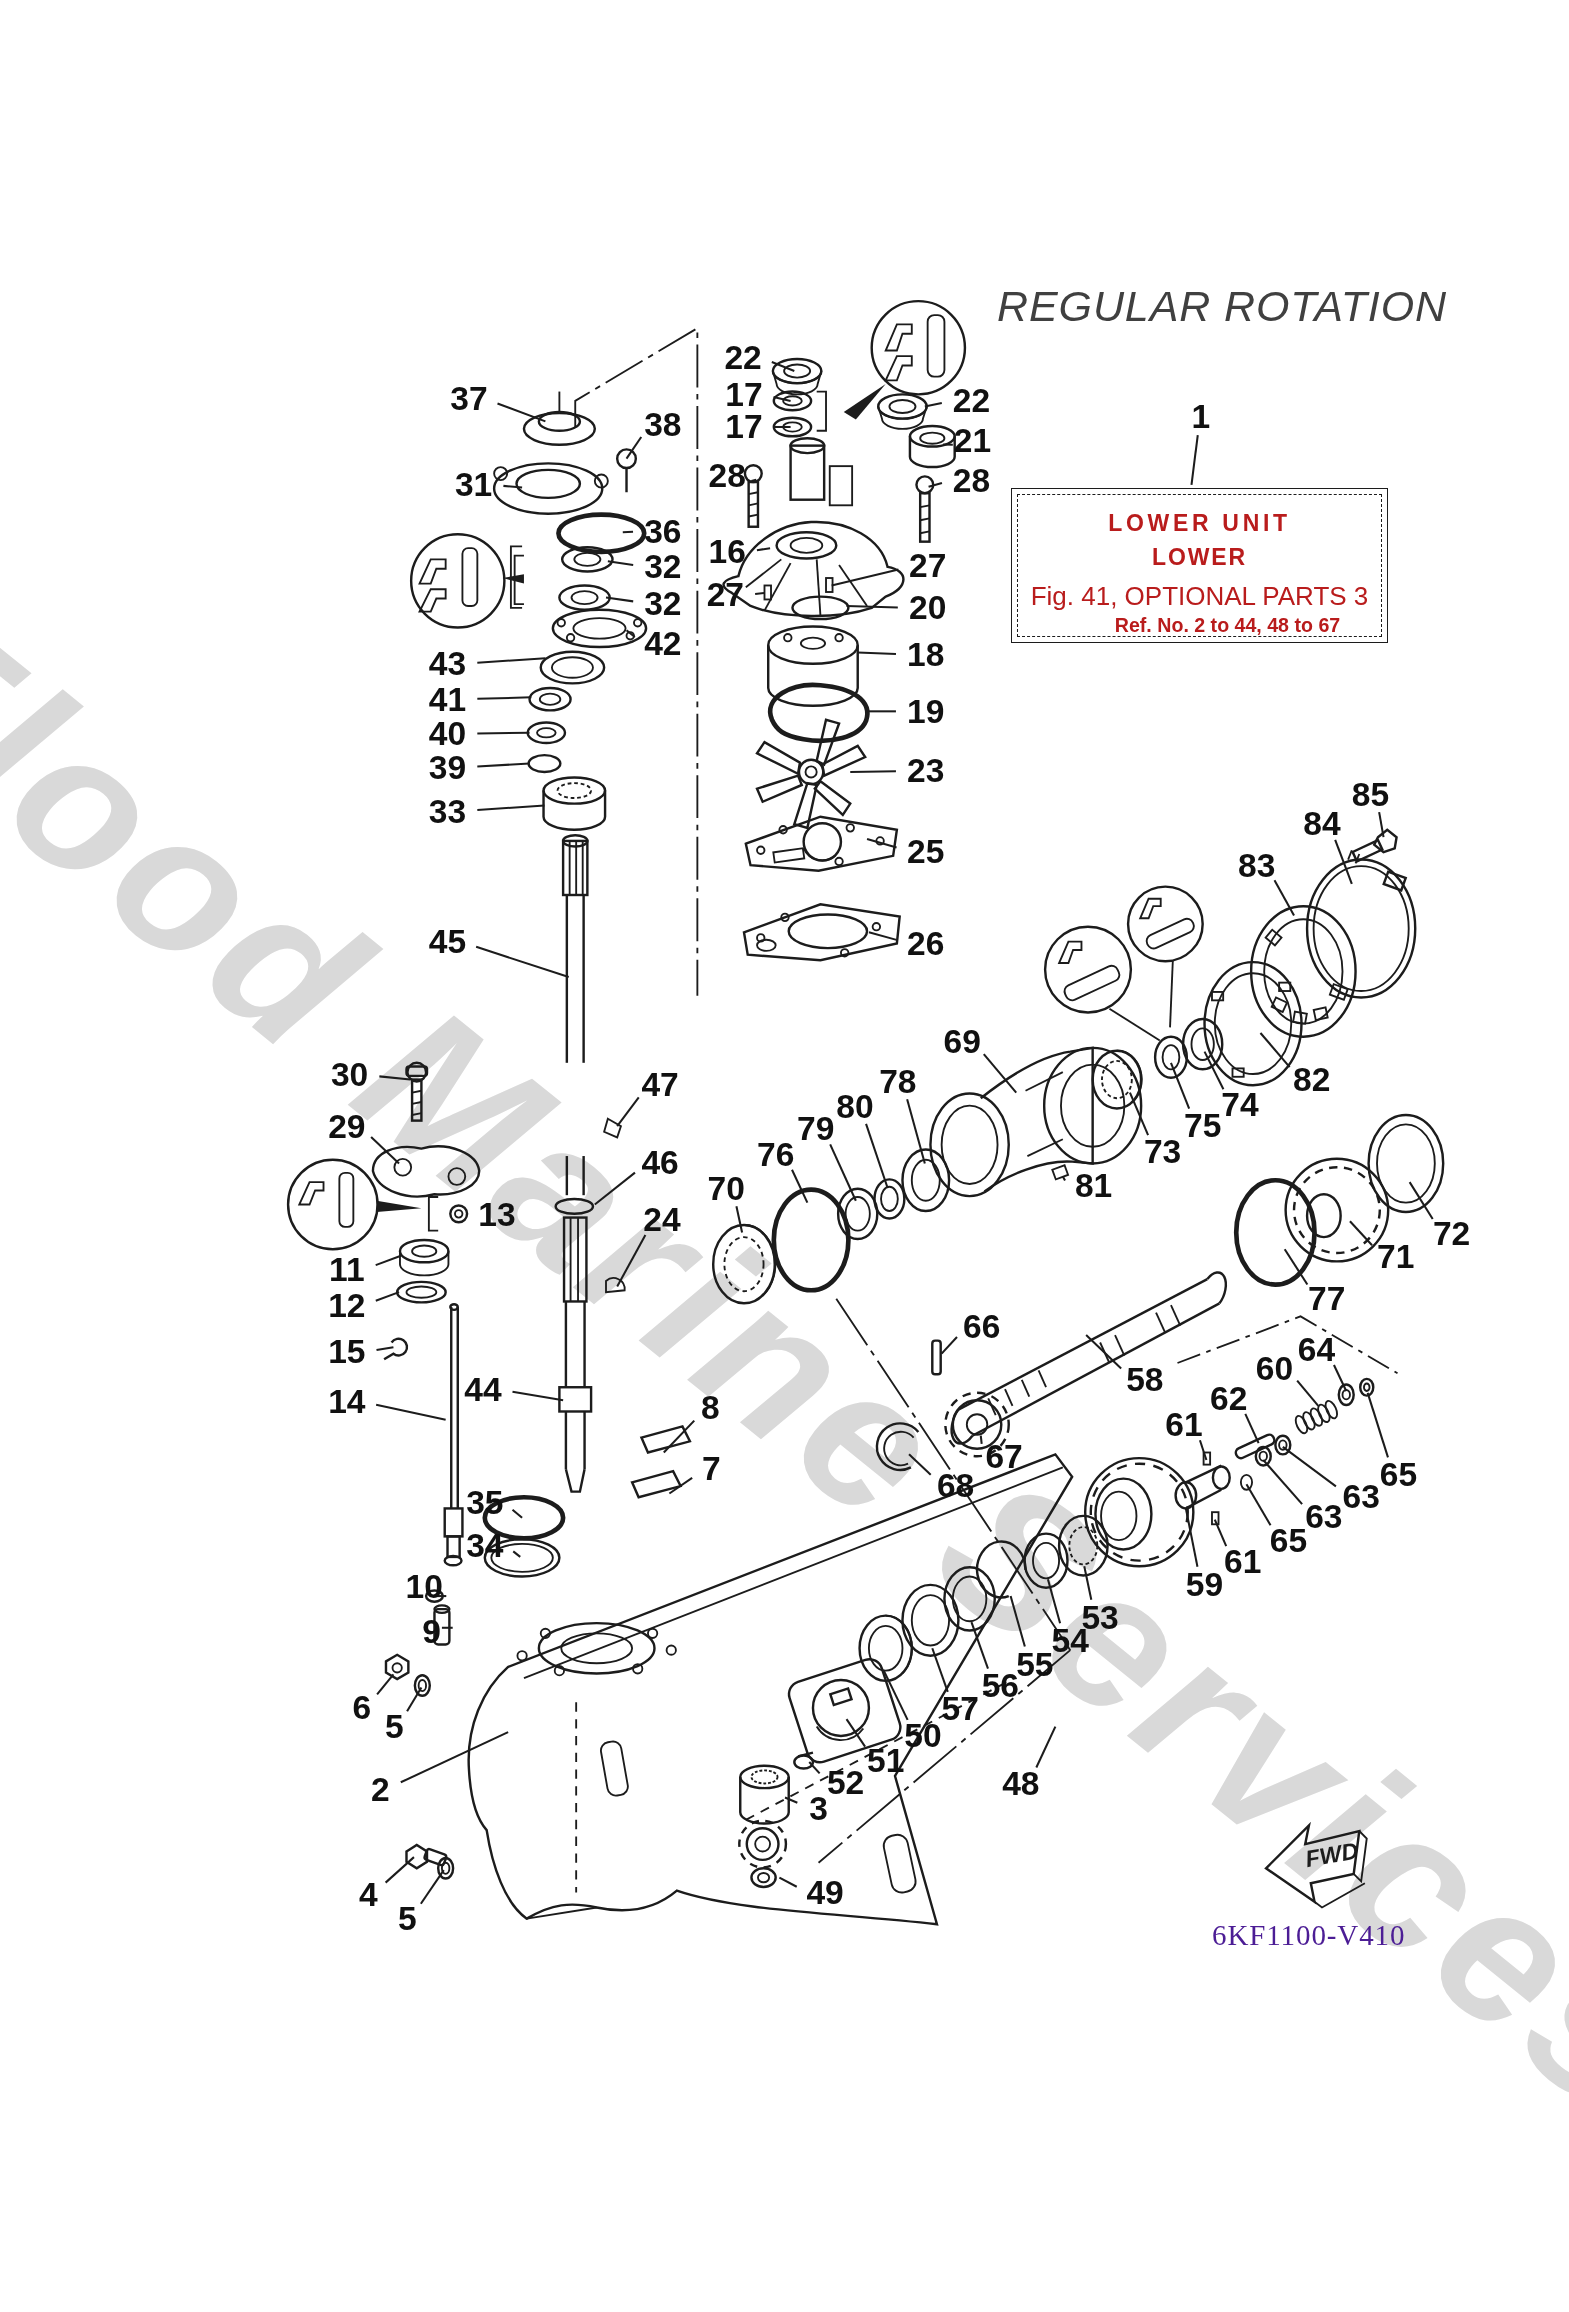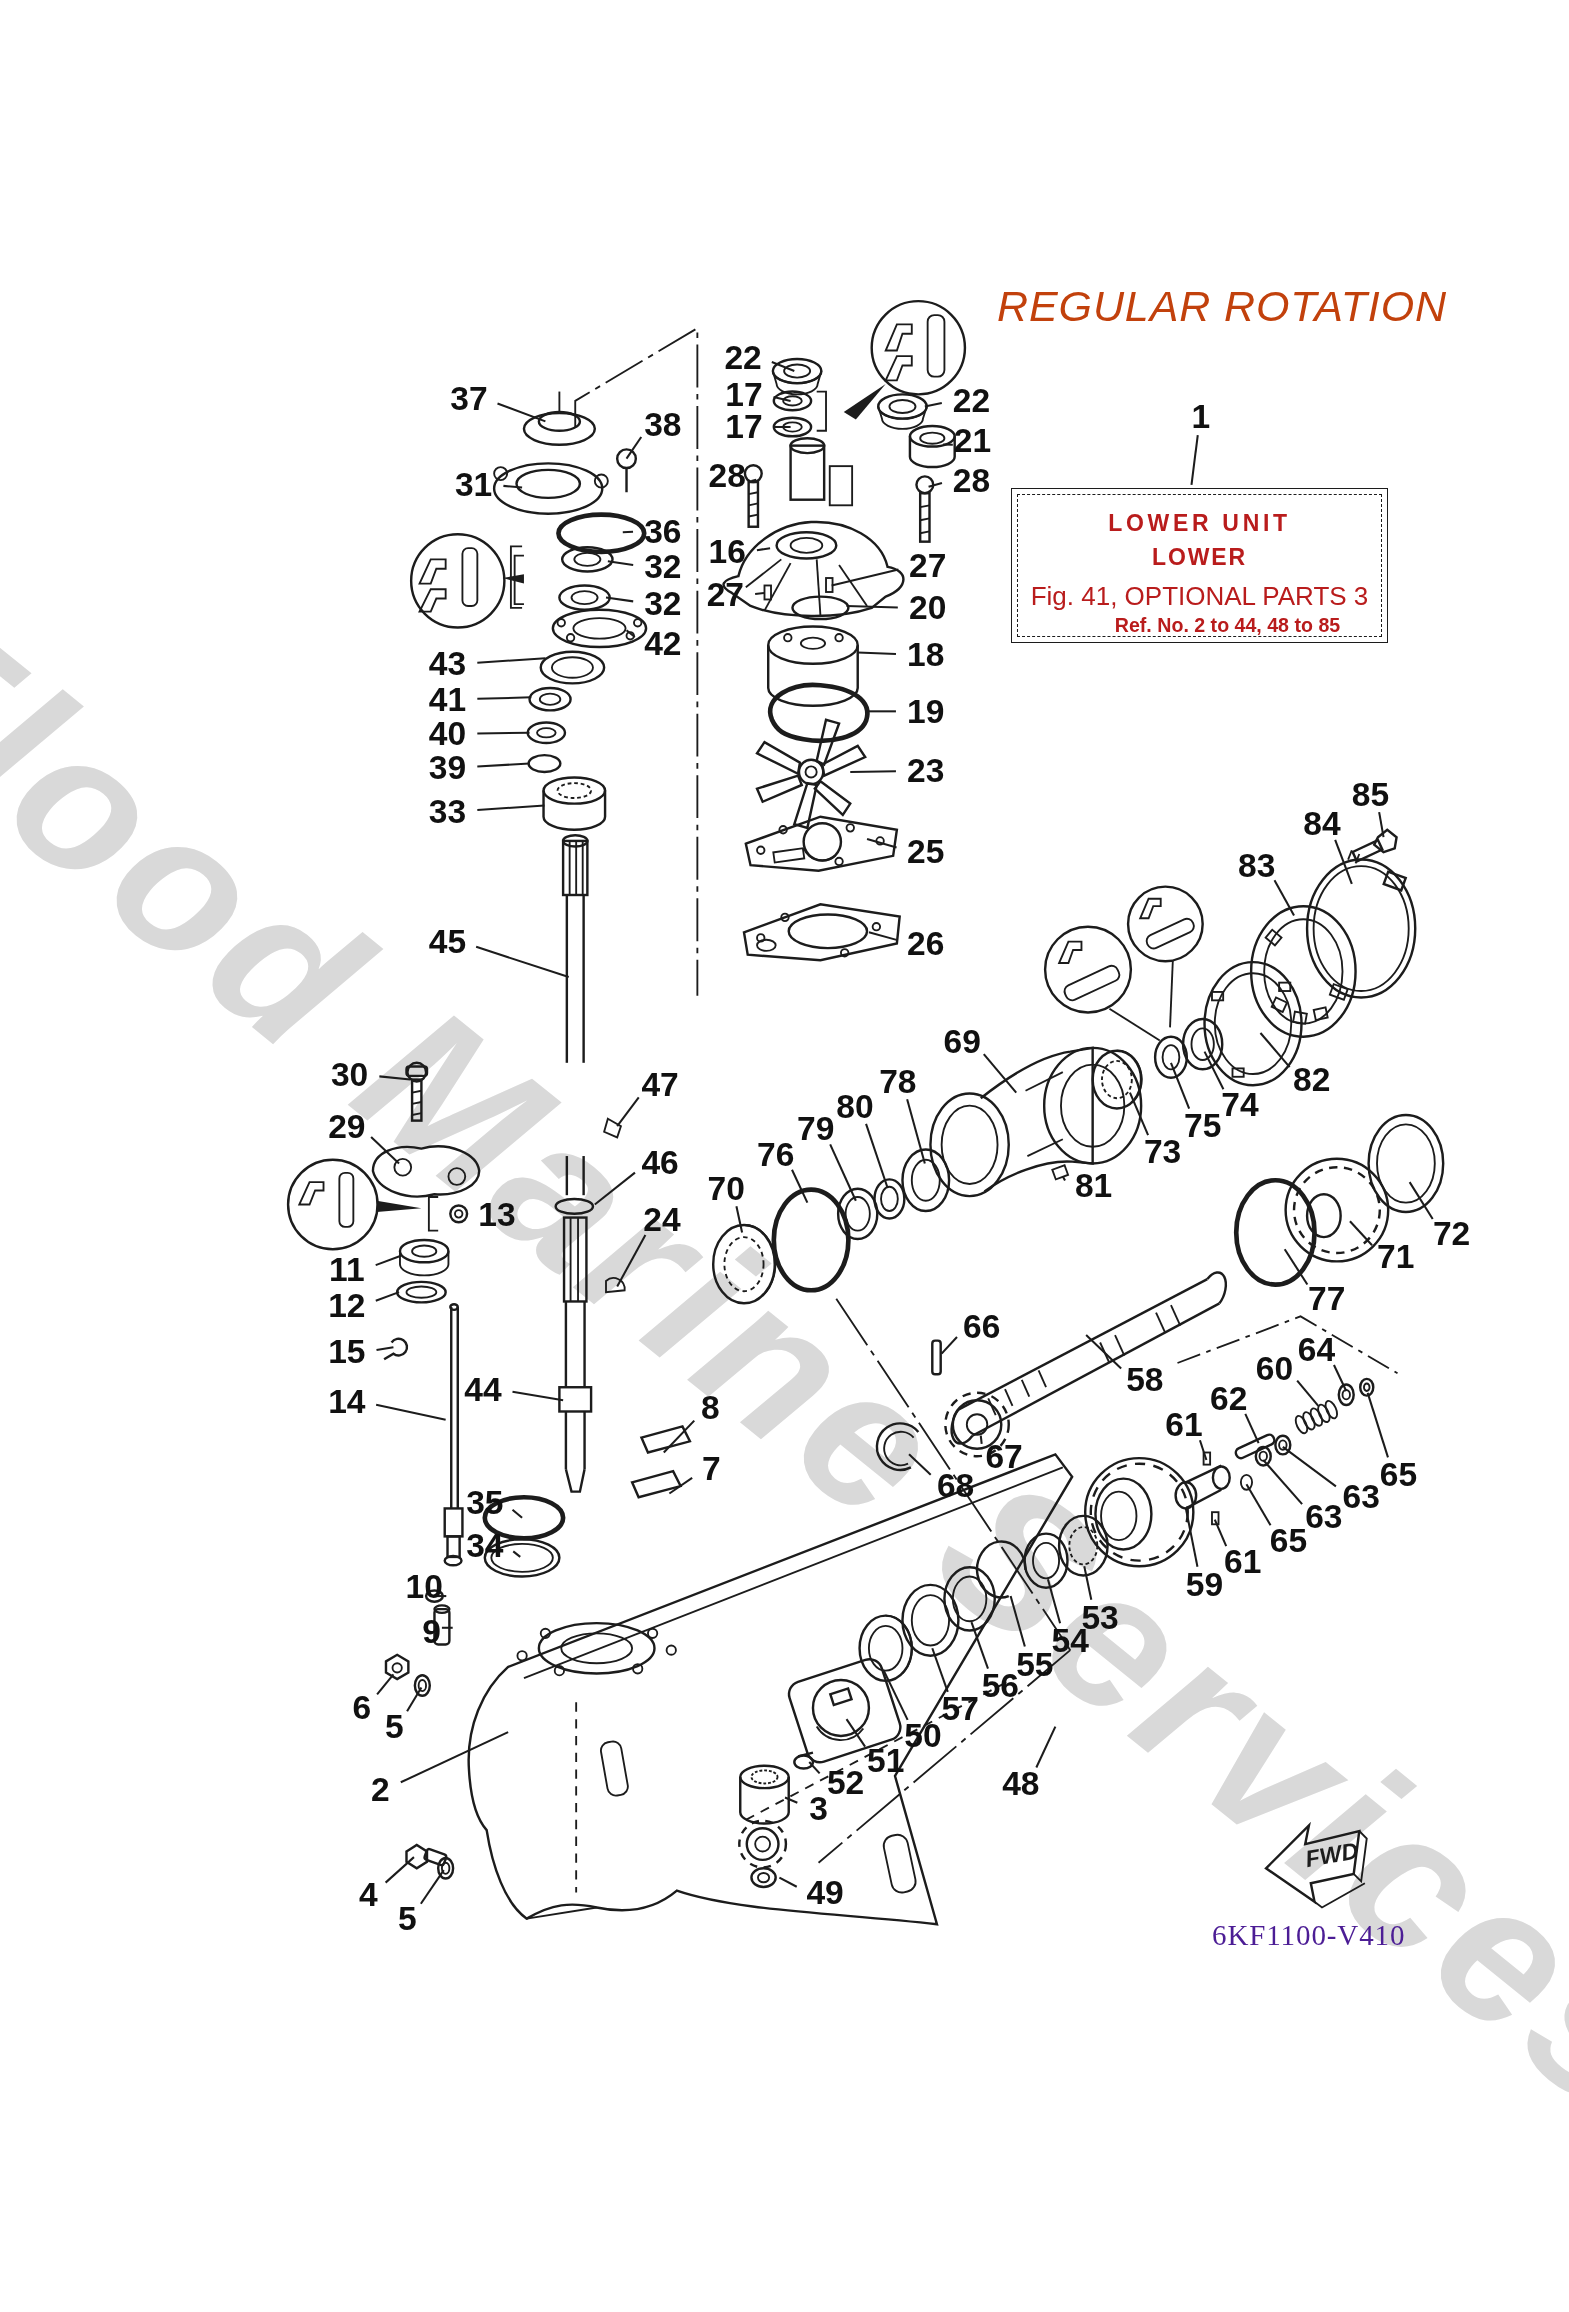--- a/index.html
+++ b/index.html
@@ -6,21 +6,21 @@
   .page{position:relative;width:1570px;height:2313px;background:#ffffff;overflow:hidden;
         font-family:"Liberation Sans",sans-serif;}
   .watermark{position:absolute;left:-37px;top:559px;font-size:198px;font-weight:bold;font-style:italic;
         color:#d9d9d9;white-space:nowrap;transform:rotate(39deg);transform-origin:0 0;
         letter-spacing:7.5px;z-index:1;user-select:none;}
   .art{position:absolute;left:0;top:0;z-index:2;}
   .art .ln{stroke:#1c1c1c;fill:none;stroke-width:2.6;}
   .art .thin{stroke:#1c1c1c;fill:none;stroke-width:2;}
   .art .thick{stroke:#1c1c1c;fill:none;stroke-width:5;}
   .title{position:absolute;left:997px;top:282px;width:401px;z-index:3;
-        font-size:43px;font-style:italic;font-weight:500;color:#c2410c;letter-spacing:0.9px;white-space:nowrap;}
+        font-size:43px;font-style:italic;font-weight:500;color:#404040;letter-spacing:0.9px;white-space:nowrap;}
   .infobox{position:absolute;left:1011px;top:488px;width:377px;height:155px;z-index:3;
         border:1.9px solid #1c1c1c;box-sizing:border-box;}
   .infobox .inner{position:absolute;left:4.7px;top:4.7px;right:4.7px;bottom:4.7px;border:0.9px dashed #1c1c1c;
         text-align:center;color:#b91c1c;}
   .ib1{font-size:23px;font-weight:bold;letter-spacing:3.7px;margin-top:15px;}
   .ib2{font-size:23px;font-weight:bold;letter-spacing:1.9px;margin-top:7.5px;}
   .ib3{font-size:26px;font-weight:normal;margin-top:10px;}
   .ib4{font-size:19.6px;font-weight:bold;margin-top:1.9px;padding-left:56px;}
   .code{position:absolute;left:1212px;top:1919px;z-index:3;font-size:29px;color:#4c1d95;letter-spacing:0.9px;font-family:Liberation Serif, serif;}
 </style>
@@ -31,21 +31,21 @@
 
   <div class="watermark">Flood Marine Services</div>
 
   <div class="title">REGULAR ROTATION</div>
 
   <div class="infobox">
     <div class="inner">
       <div class="ib1">LOWER UNIT</div>
       <div class="ib2">LOWER</div>
       <div class="ib3">Fig. 41, OPTIONAL PARTS 3</div>
-      <div class="ib4">Ref. No. 2 to 44, 48 to 85</div>
+      <div class="ib4">Ref. No. 2 to 44, 48 to 67</div>
     </div>
   </div>
 
   <div class="code">6KF1100-V410</div>
 
   <svg id="art" class="art" width="1570" height="2313" viewBox="0 0 1684 2481">
 
     <g>
       <polyline class="thin" points="617,458 617,430 748,352 748,1068" stroke-dasharray="46 7 6 7"></polyline>
       <polyline class="thin" points="1263,1462 1395,1412 1499,1473" stroke-dasharray="26 7 5 7"></polyline>

